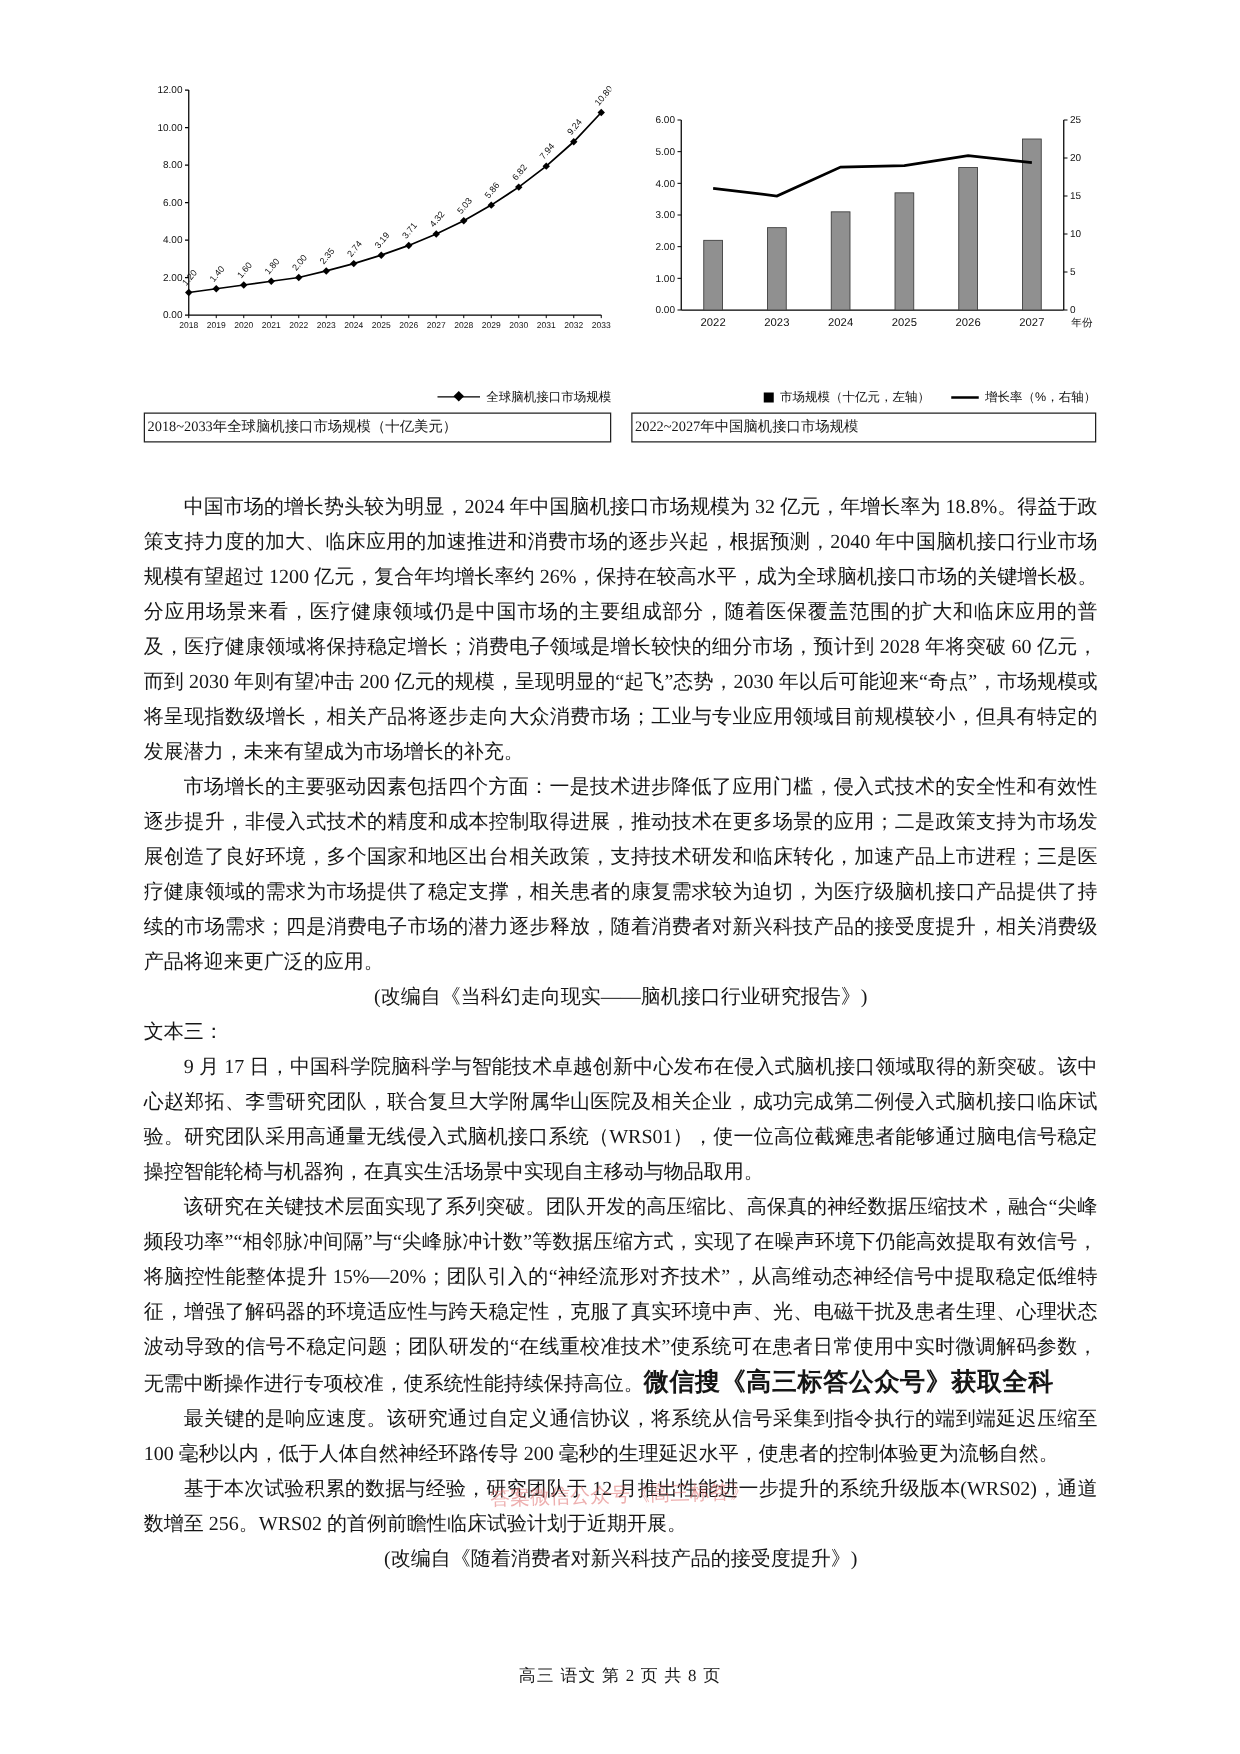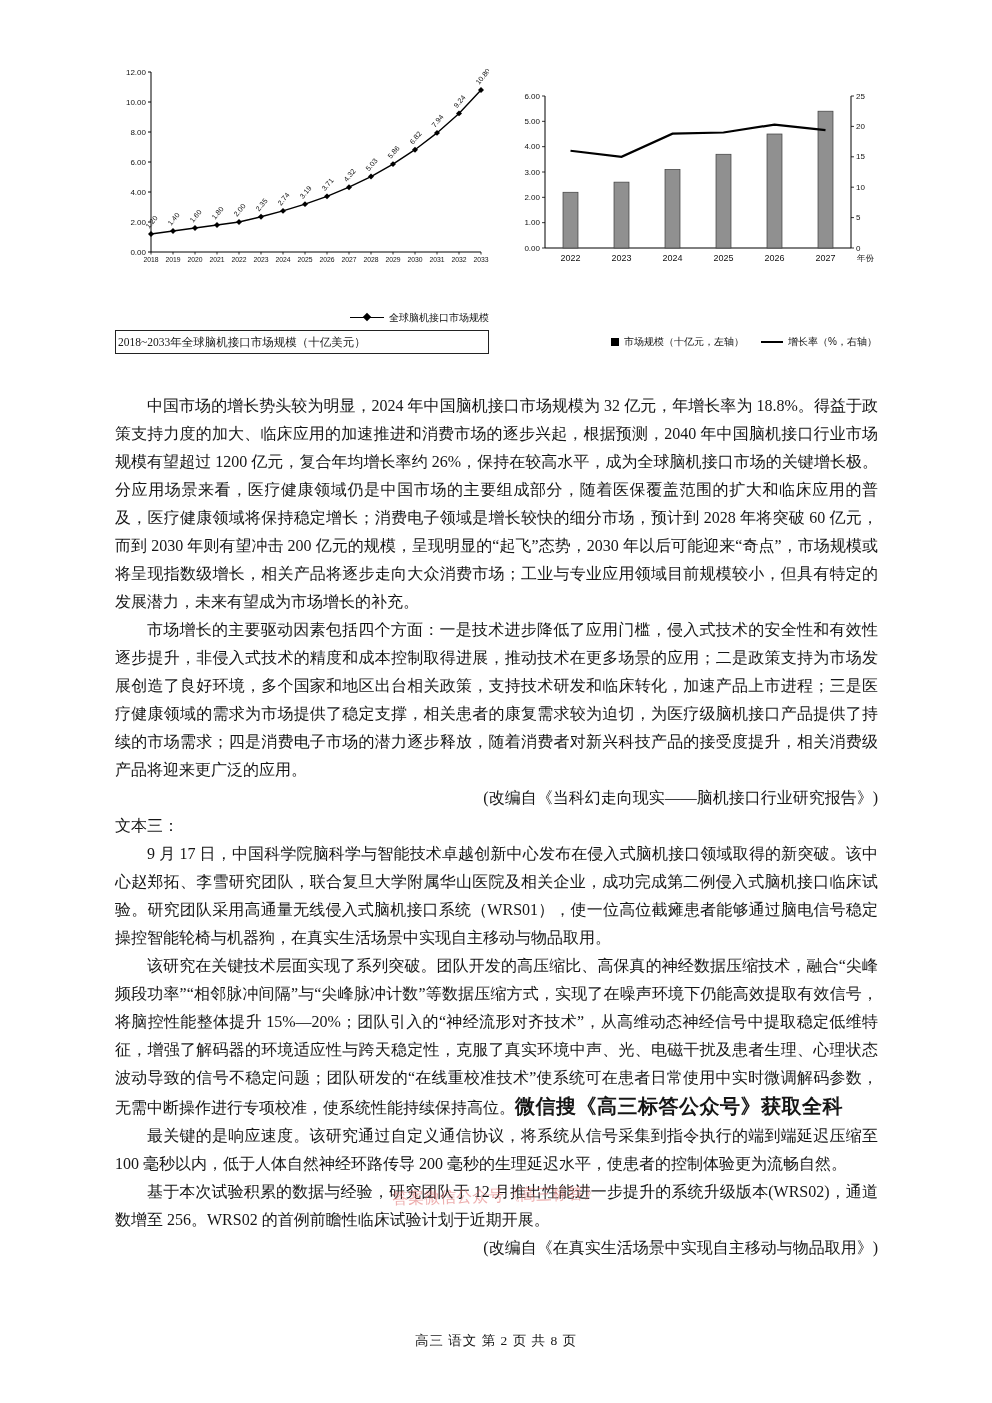--- a/index.html
+++ b/index.html
@@ -28,21 +28,21 @@
   .lnm { display:inline-block; width:22px; height:0; border-top:2px solid #000; margin-left:12px; }
   .caption-box {
     border:1.2px solid #222; font-size:11.5px;
     padding:4px 2px; line-height:1.25;
   }
   .body-text {
     position:absolute; top:352px; left:115px; width:763px;
     font-size:16px; line-height:28px; text-align:justify;margin-top:40px;
   }
   p.indent { text-indent:2em; }
-  p.attr { text-align:right; }
+  p.attr { text-align:center; }
   p.section { text-indent:0; }
   .ad { font-size:20px; font-weight:600; letter-spacing:0.5px; }
   .watermark {
     position:absolute; top:1186px; left:392px; color:rgba(223,108,108,0.55);
     font-size:16px; transform:rotate(-1.5deg); white-space:nowrap;
   }
   .footer {
     position:absolute; top:1332px; left:0; width:100%; text-align:center;
     font-size:13.5px; letter-spacing:1px;
   }
@@ -190,33 +190,34 @@
           <text x="269.5" y="173" font-size="9" text-anchor="middle" fill="#111" font-family="Liberation Sans, DejaVu Sans, sans-serif">2026</text>
           <text x="320.5" y="173" font-size="9" text-anchor="middle" fill="#111" font-family="Liberation Sans, DejaVu Sans, sans-serif">2027</text>
           <text x="352" y="173" font-size="8.5" text-anchor="start" fill="#111" font-family="Liberation Sans, DejaVu Sans, sans-serif">年份</text>
         </svg>
       <div class="legend">
         <span class="sq"></span>
         <span>市场规模（十亿元，左轴）</span>
         <span class="lnm"></span>
         <span>增长率（%，右轴）</span>
       </div>
+      <figcaption class="caption-box">2022~2027年中国脑机接口市场规模</figcaption>
     </figure>
 
   </div>
 
   <div class="body-text">
     <p class="indent">中国市场的增长势头较为明显，2024 年中国脑机接口市场规模为 32 亿元，年增长率为 18.8%。得益于政策支持力度的加大、临床应用的加速推进和消费市场的逐步兴起，根据预测，2040 年中国脑机接口行业市场规模有望超过 1200 亿元，复合年均增长率约 26%，保持在较高水平，成为全球脑机接口市场的关键增长极。分应用场景来看，医疗健康领域仍是中国市场的主要组成部分，随着医保覆盖范围的扩大和临床应用的普及，医疗健康领域将保持稳定增长；消费电子领域是增长较快的细分市场，预计到 2028 年将突破 60 亿元，而到 2030 年则有望冲击 200 亿元的规模，呈现明显的“起飞”态势，2030 年以后可能迎来“奇点”，市场规模或将呈现指数级增长，相关产品将逐步走向大众消费市场；工业与专业应用领域目前规模较小，但具有特定的发展潜力，未来有望成为市场增长的补充。</p>
     <p class="indent">市场增长的主要驱动因素包括四个方面：一是技术进步降低了应用门槛，侵入式技术的安全性和有效性逐步提升，非侵入式技术的精度和成本控制取得进展，推动技术在更多场景的应用；二是政策支持为市场发展创造了良好环境，多个国家和地区出台相关政策，支持技术研发和临床转化，加速产品上市进程；三是医疗健康领域的需求为市场提供了稳定支撑，相关患者的康复需求较为迫切，为医疗级脑机接口产品提供了持续的市场需求；四是消费电子市场的潜力逐步释放，随着消费者对新兴科技产品的接受度提升，相关消费级产品将迎来更广泛的应用。</p>
     <p class="attr">(改编自《当科幻走向现实——脑机接口行业研究报告》)</p>
     <p class="section">文本三：</p>
     <p class="indent">9 月 17 日，中国科学院脑科学与智能技术卓越创新中心发布在侵入式脑机接口领域取得的新突破。该中心赵郑拓、李雪研究团队，联合复旦大学附属华山医院及相关企业，成功完成第二例侵入式脑机接口临床试验。研究团队采用高通量无线侵入式脑机接口系统（WRS01），使一位高位截瘫患者能够通过脑电信号稳定操控智能轮椅与机器狗，在真实生活场景中实现自主移动与物品取用。</p>
     <p class="indent"><span>该研究在关键技术层面实现了系列突破。团队开发的高压缩比、高保真的神经数据压缩技术，融合“尖峰频段功率”“相邻脉冲间隔”与“尖峰脉冲计数”等数据压缩方式，实现了在噪声环境下仍能高效提取有效信号，将脑控性能整体提升 15%—20%；团队引入的“神经流形对齐技术”，从高维动态神经信号中提取稳定低维特征，增强了解码器的环境适应性与跨天稳定性，克服了真实环境中声、光、电磁干扰及患者生理、心理状态波动导致的信号不稳定问题；团队研发的“在线重校准技术”使系统可在患者日常使用中实时微调解码参数，无需中断操作进行专项校准，使系统性能持续保持高位。</span><span class="ad">微信搜《高三标答公众号》获取全科</span></p>
     <p class="indent">最关键的是响应速度。该研究通过自定义通信协议，将系统从信号采集到指令执行的端到端延迟压缩至 100 毫秒以内，低于人体自然神经环路传导 200 毫秒的生理延迟水平，使患者的控制体验更为流畅自然。</p>
     <p class="indent">基于本次试验积累的数据与经验，研究团队于 12 月推出性能进一步提升的系统升级版本(WRS02)，通道数增至 256。WRS02 的首例前瞻性临床试验计划于近期开展。</p>
-    <p class="attr">(改编自《在真实生活场景中实现自主移动与物品取用》)</p>
+    <p class="attr">(改编自《随着消费者对新兴科技产品的接受度提升》)</p>
   </div>
 
   <div class="watermark">答案微信公众号《高三标答》</div>
 
   <div class="footer">高三  语文  第 2 页 共 8 页</div>
 
 </div>
 
 </body></html>

